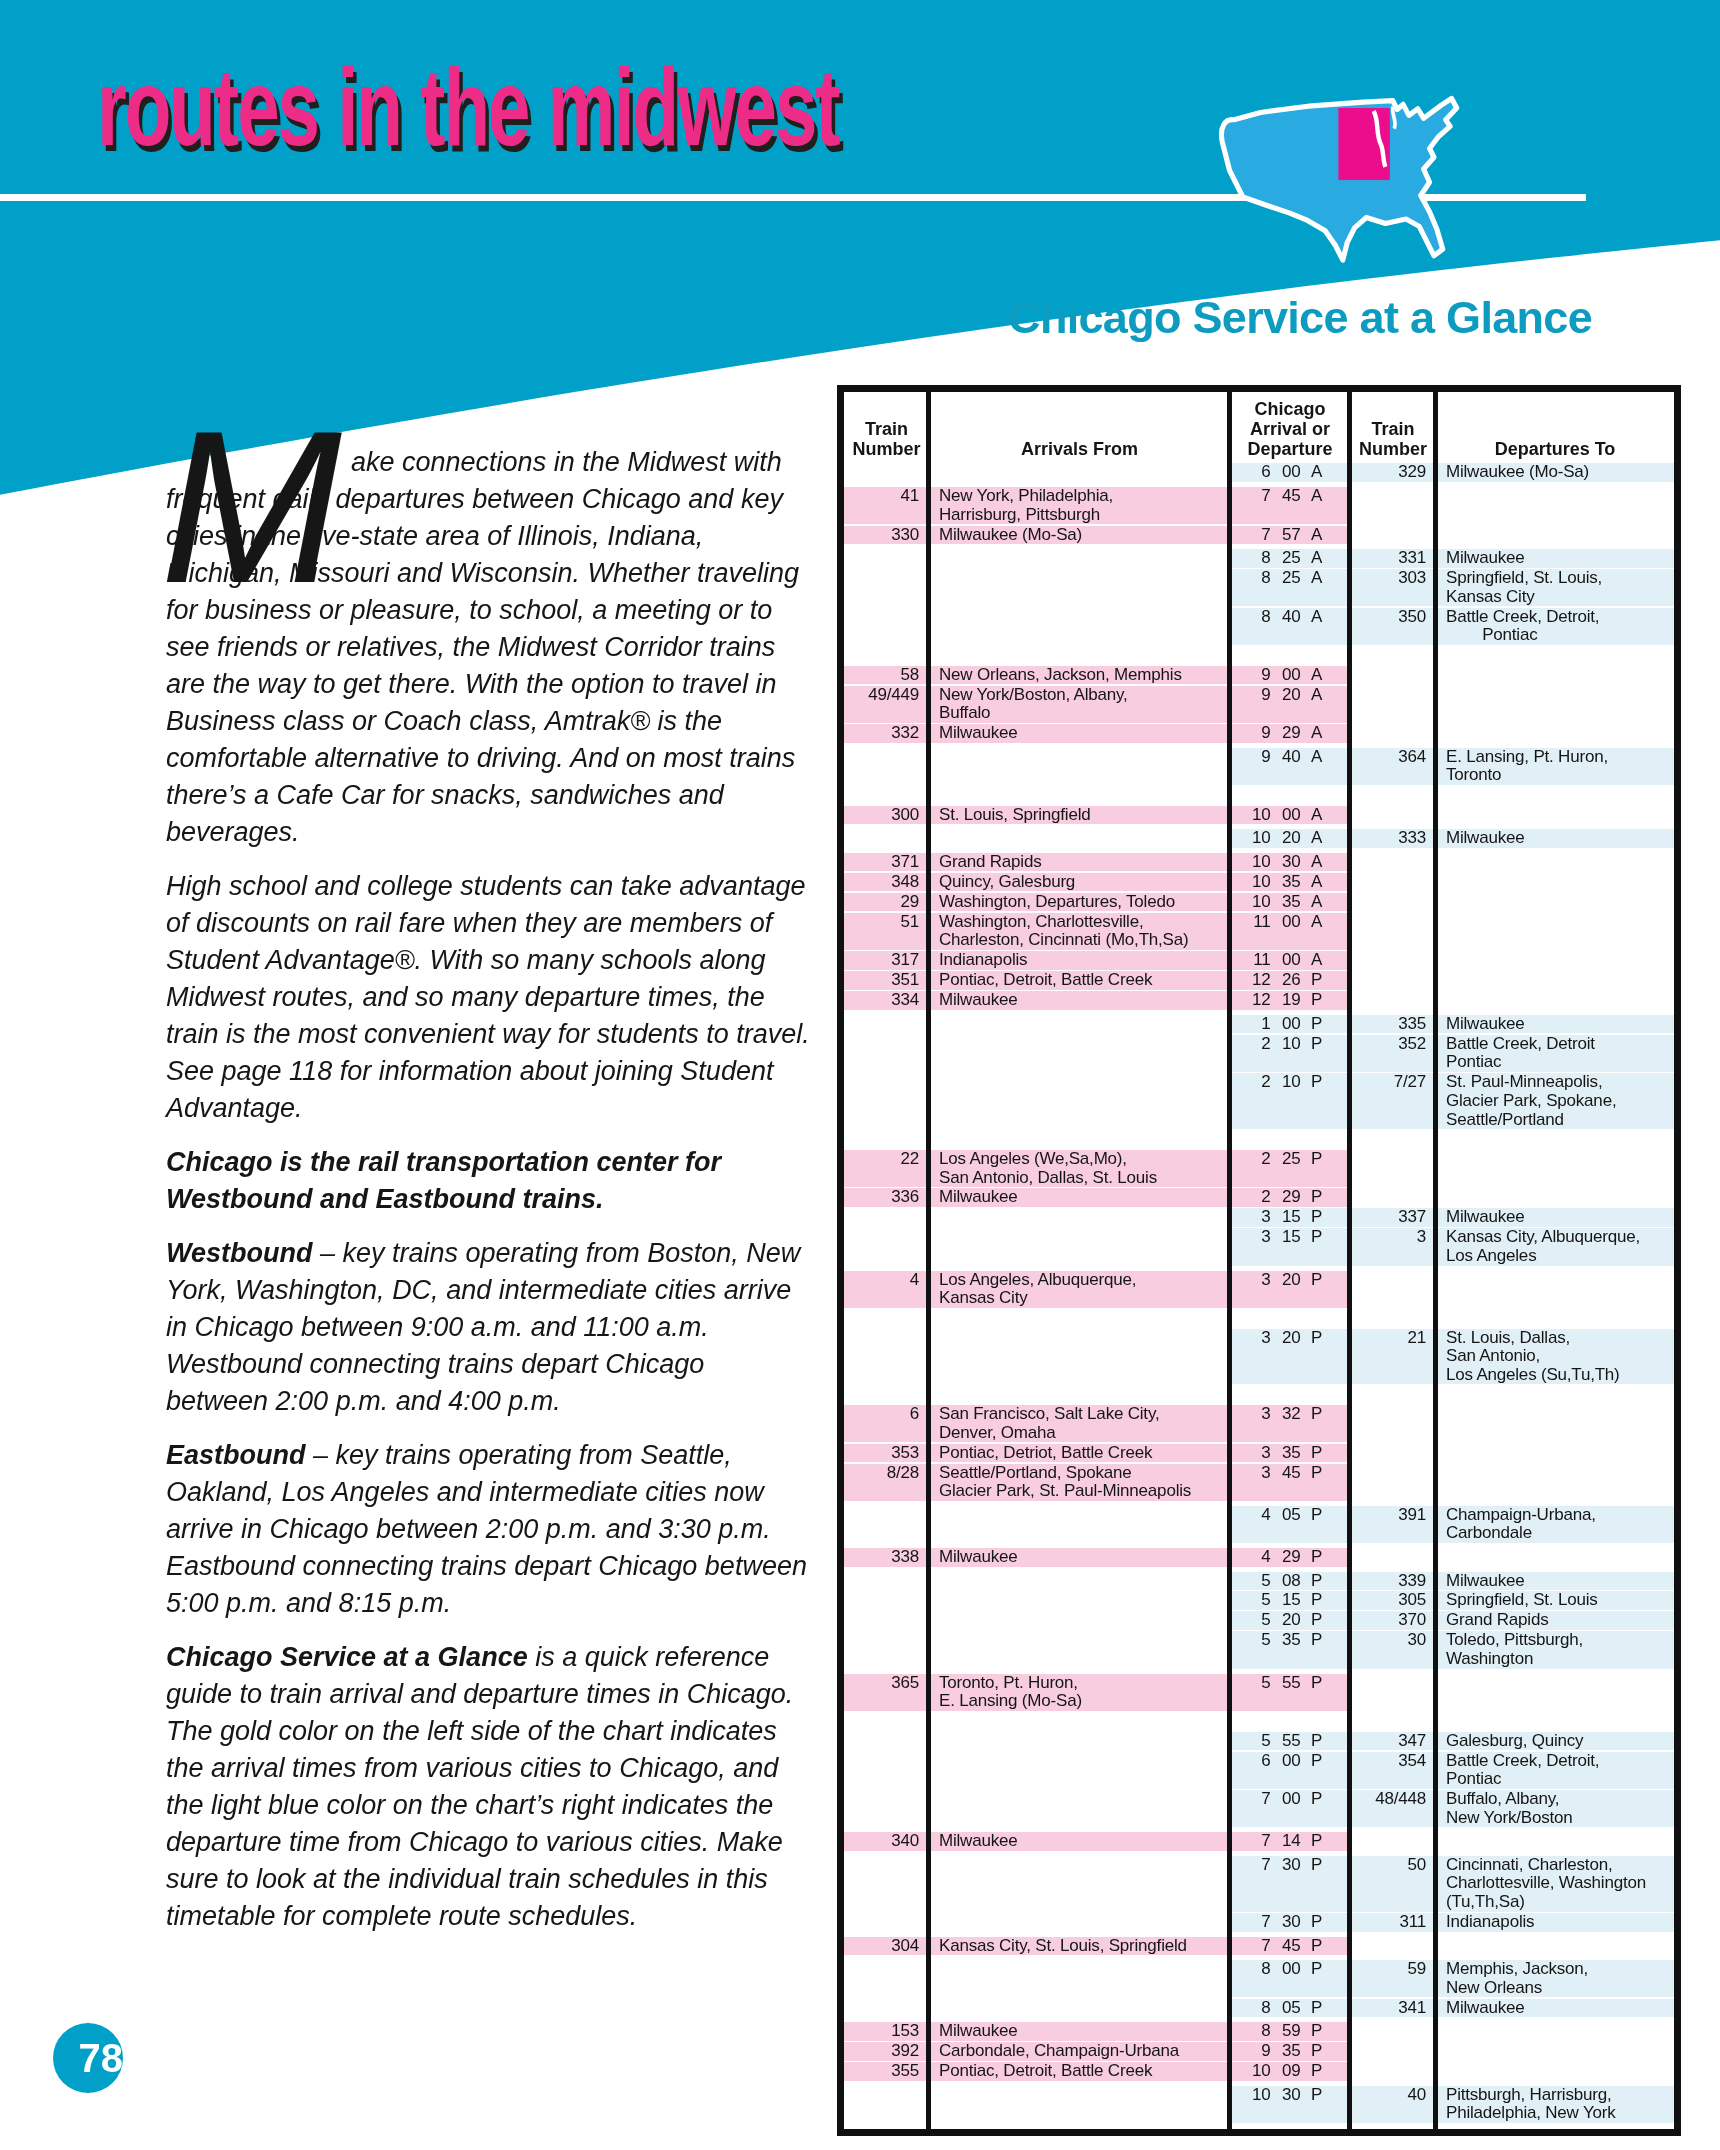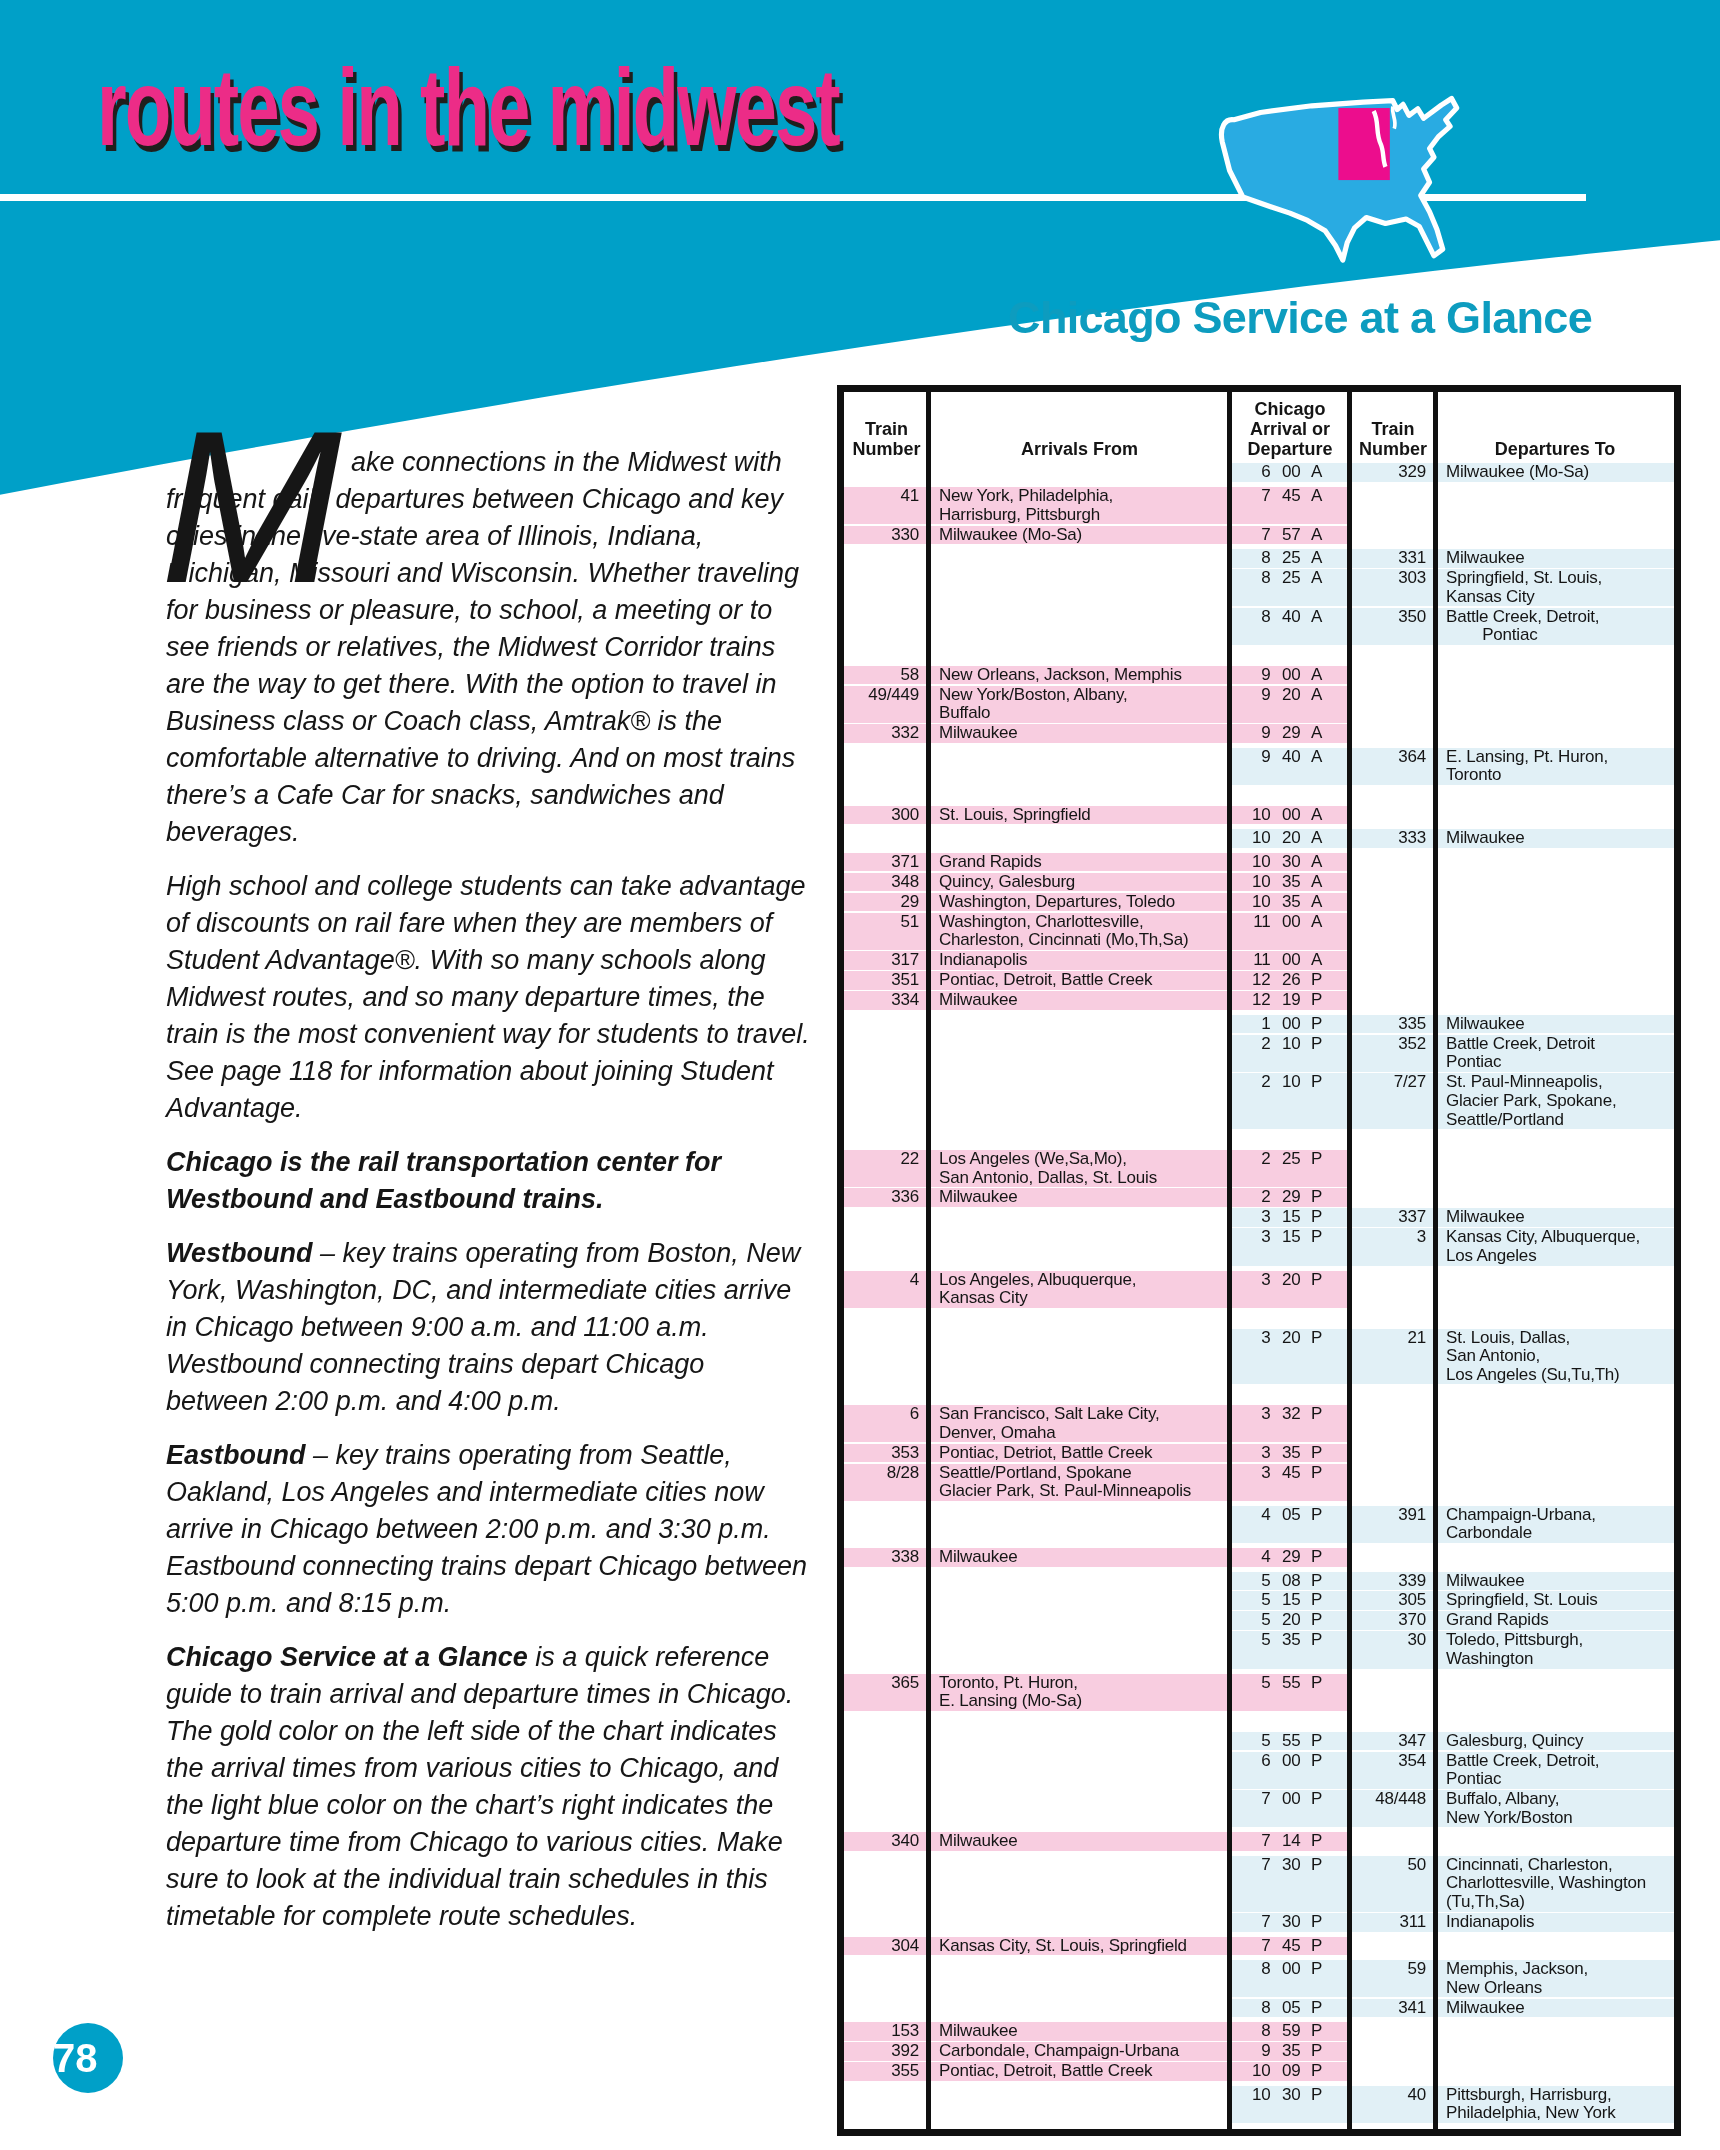--- a/index.html
+++ b/index.html
@@ -22,21 +22,21 @@
         font-style:italic;color:#161616;z-index:2;}
   .intro{position:absolute;left:166px;top:444px;width:645px;font-style:italic;
         font-size:27px;line-height:37px;color:#161616;}
   .intro p{margin:0 0 17px 0;}
   .intro .indent{text-indent:185px;}
   .intro b{font-weight:bold;}
 
   
   .badge{position:absolute;left:53px;top:2023px;width:70px;height:70px;border-radius:50%;
         background:#00a0c8;color:#ffffff;font-size:40px;font-weight:bold;
-        display:flex;align-items:center;justify-content:flex-start;}
+        display:flex;align-items:center;justify-content:flex-end;}
 
   
   .ttable{position:absolute;left:837px;top:385px;width:844px;height:1751px;
         border:7.2px solid #101010;box-sizing:border-box;background:#ffffff;}
   .vline{position:absolute;top:0;bottom:0;width:5px;background:#101010;z-index:6;}
   .vl1{left:82px;} .vl2{left:383px;} .vl3{left:503px;} .vl4{left:589px;}
   .thead{display:flex;align-items:flex-end;text-align:center;font-weight:bold;
         font-size:18px;line-height:20px;padding:7.2px 0 3.6px 0;}
   .thead .c{white-space:normal;}
   .trow{display:flex;font-size:17px;line-height:18.6px;letter-spacing:-0.2px;padding:0.7px 0;}

